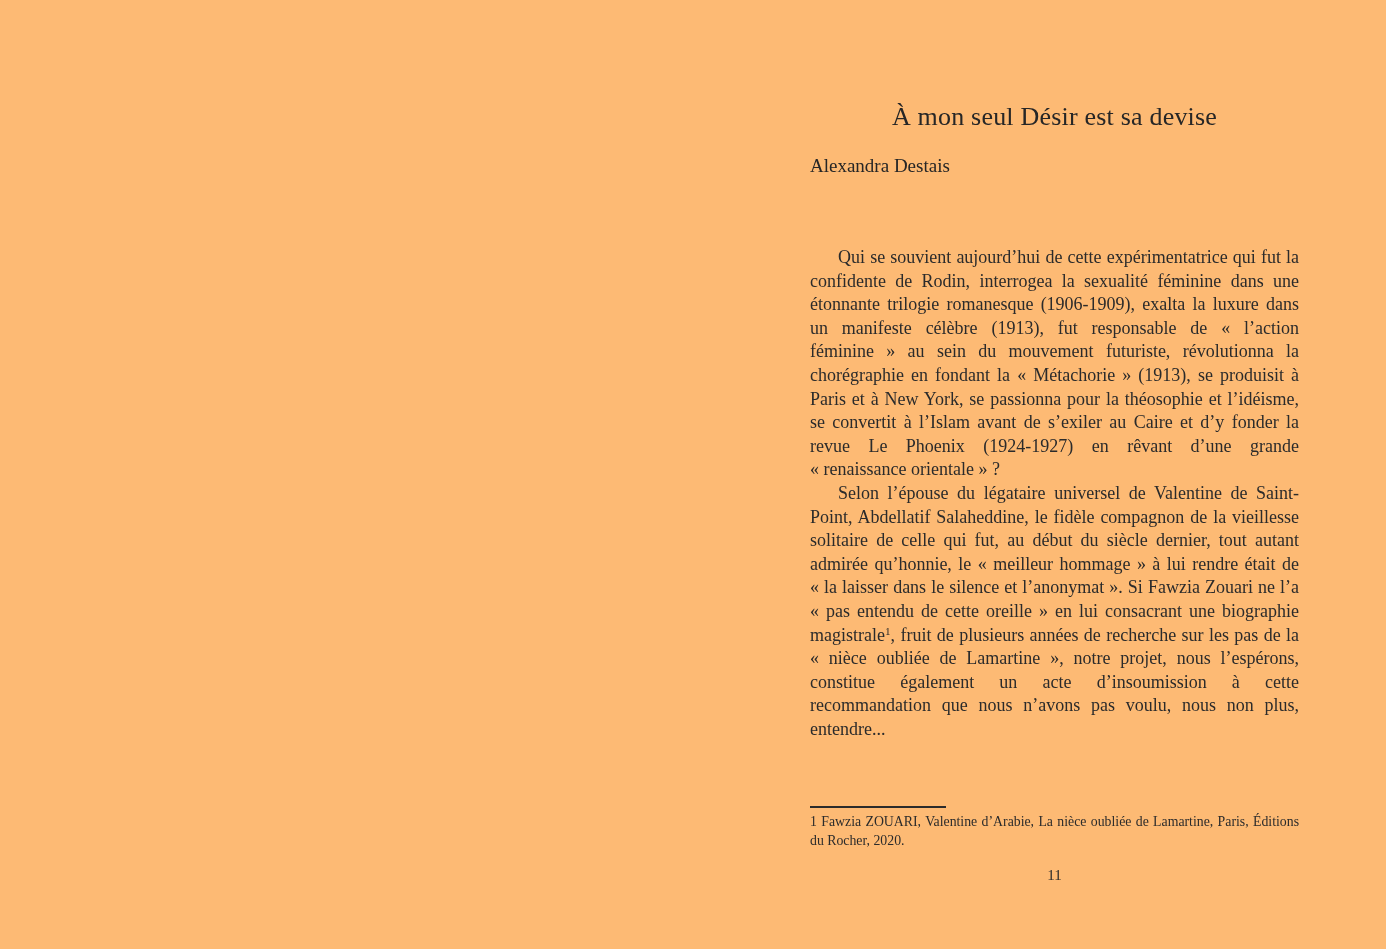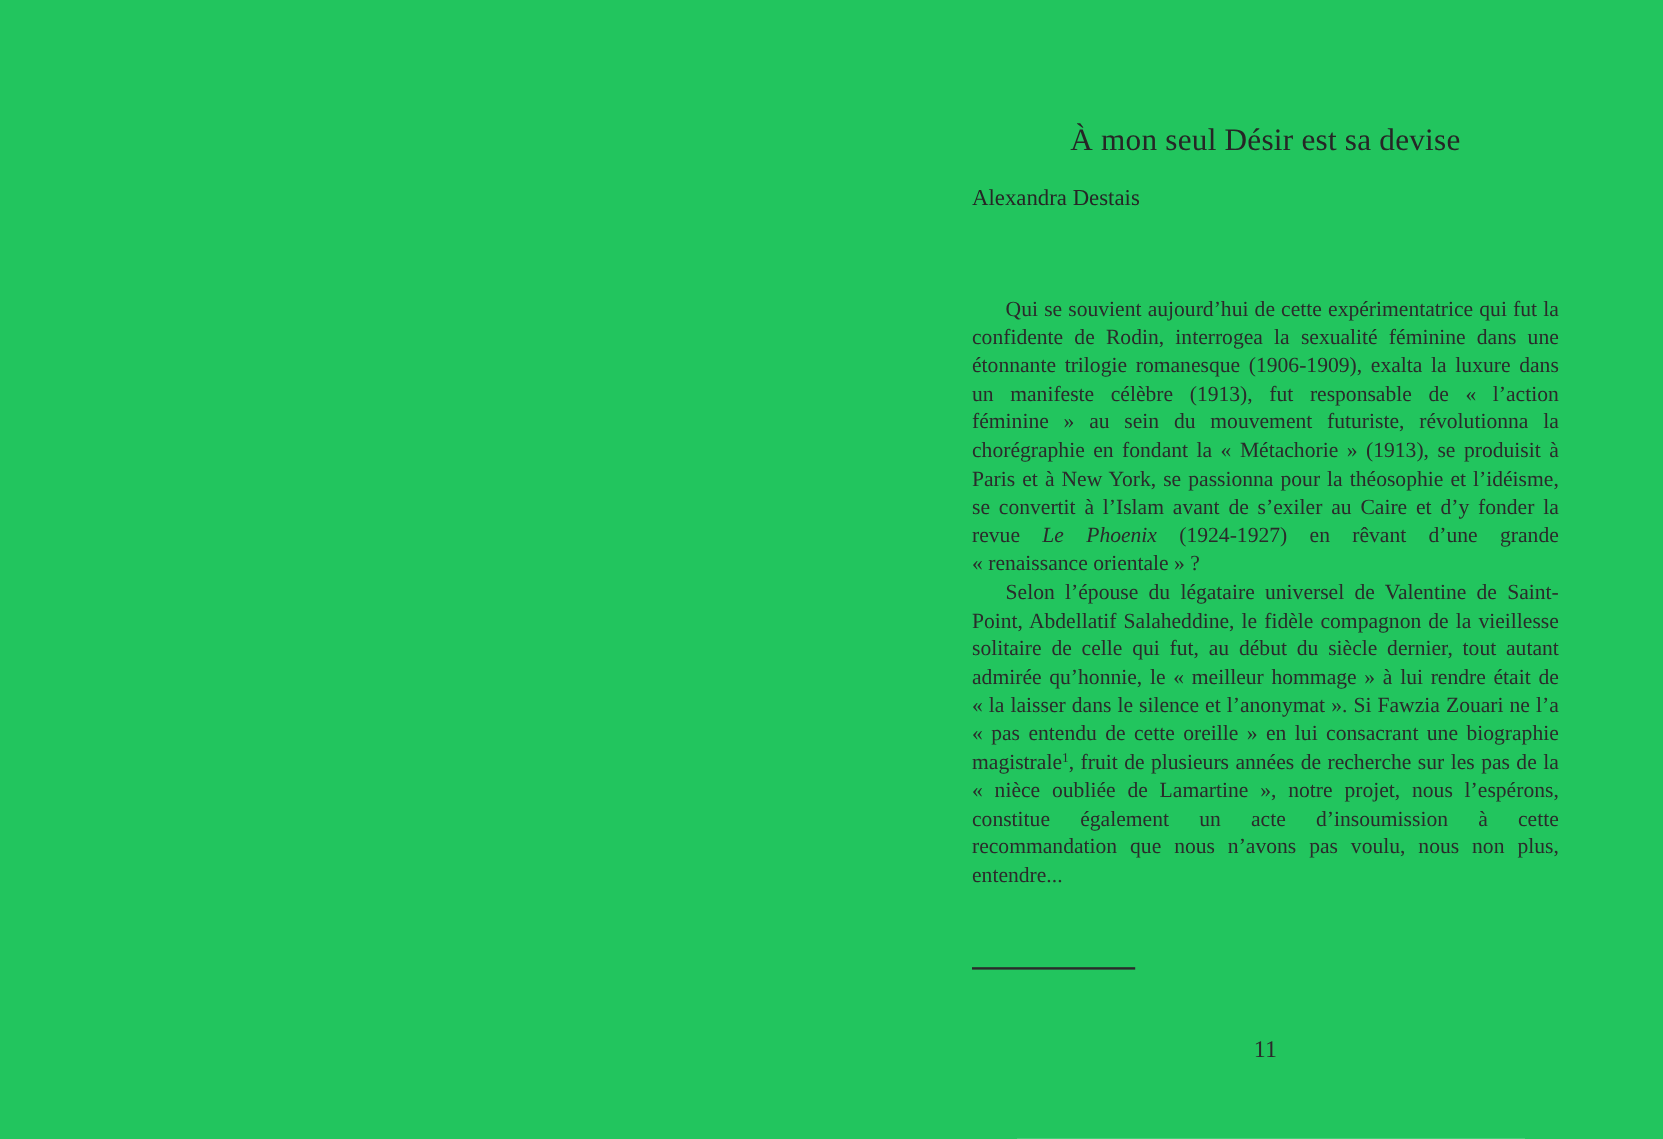--- a/index.html
+++ b/index.html
@@ -11,21 +11,21 @@
     height: 949px;
     background: #ffffff;
     position: relative;
     overflow: hidden;
     font-family: "Liberation Serif", "DejaVu Serif", serif;
     color: #2b2b2b;
   }
   .page {
     position: absolute;
     inset: 0;
-    background: #22c55e;
+    background: #fdba74;
   }
   .column {
     position: absolute;
     left: 810px;
     top: 0;
     width: 489px;
     height: 949px;
   }
   .title {
     position: absolute;
@@ -58,21 +58,20 @@
     font-size: 18px;
     line-height: 23.6px;
     text-align: justify;
     color: #2b2b2b;
   }
   .body-text p {
     margin: 0;
     text-indent: 28px;
   }
   .it {
-    font-style: italic;
   }
   .sup {
     font-size: 0.62em;
     vertical-align: 0.52em;
     line-height: 0;
   }
   .fnrule {
     position: absolute;
     top: 806px;
     left: 0;
@@ -89,21 +88,21 @@
     line-height: 19.2px;
     text-align: justify;
     color: #2b2b2b;
   }
   .pagenum {
     position: absolute;
     top: 866px;
     left: 0;
     right: 0;
     text-align: center;
-    font-size: 20px;
+    font-size: 15px;
     line-height: 19px;
     color: #2b2b2b;
   }
 </style>
 </head>
 <body>
 
 <div class="page">
   <div class="column">
 
@@ -111,17 +110,18 @@
 
     <div class="author">Alexandra Destais</div>
 
     <div class="body-text">
       <p><span>Qui se souvient aujourd’hui de cette expérimentatrice qui fut la confidente de Rodin, interrogea la sexualité féminine dans une étonnante trilogie romanesque (1906-1909), exalta la luxure dans un manifeste célèbre (1913), fut responsable de «&nbsp;l’action féminine&nbsp;» au sein du mouvement futuriste, révolutionna la chorégraphie en fondant la «&nbsp;Métachorie&nbsp;» (1913), se produisit à Paris et à New York, se passionna pour la théosophie et l’idéisme, se convertit à l’Islam avant de s’exiler au Caire et d’y fonder la revue </span><span class="it">Le Phoenix</span><span> (1924-1927) en rêvant d’une grande «&nbsp;renaissance orientale&nbsp;»&nbsp;?</span></p>
       <p><span>Selon l’épouse du légataire universel de Valentine de Saint-Point, Abdellatif Salaheddine, le fidèle compagnon de la vieillesse solitaire de celle qui fut, au début du siècle dernier, tout autant admirée qu’honnie, le «&nbsp;meilleur hommage&nbsp;» à lui rendre était de «&nbsp;la laisser dans le silence et l’anonymat&nbsp;». Si Fawzia Zouari ne l’a «&nbsp;pas entendu de cette oreille&nbsp;» en lui consacrant une biographie magistrale</span><span class="sup">1</span><span>, fruit de plusieurs années de recherche sur les pas de la «&nbsp;nièce oubliée de Lamartine&nbsp;», notre projet, nous l’espérons, constitue également un acte d’insoumission à cette recommandation que nous n’avons pas voulu, nous non plus, entendre...</span></p>
     </div>
 
     <div class="fnrule"></div>
 
+    <div class="footnote"><span>1 Fawzia ZOUARI, </span><span class="it">Valentine d’Arabie, La nièce oubliée de Lamartine,</span><span> Paris, Éditions du Rocher, 2020.</span></div>
 
     <div class="pagenum">11</div>
 
   </div>
 </div>
 
 </body></html>

